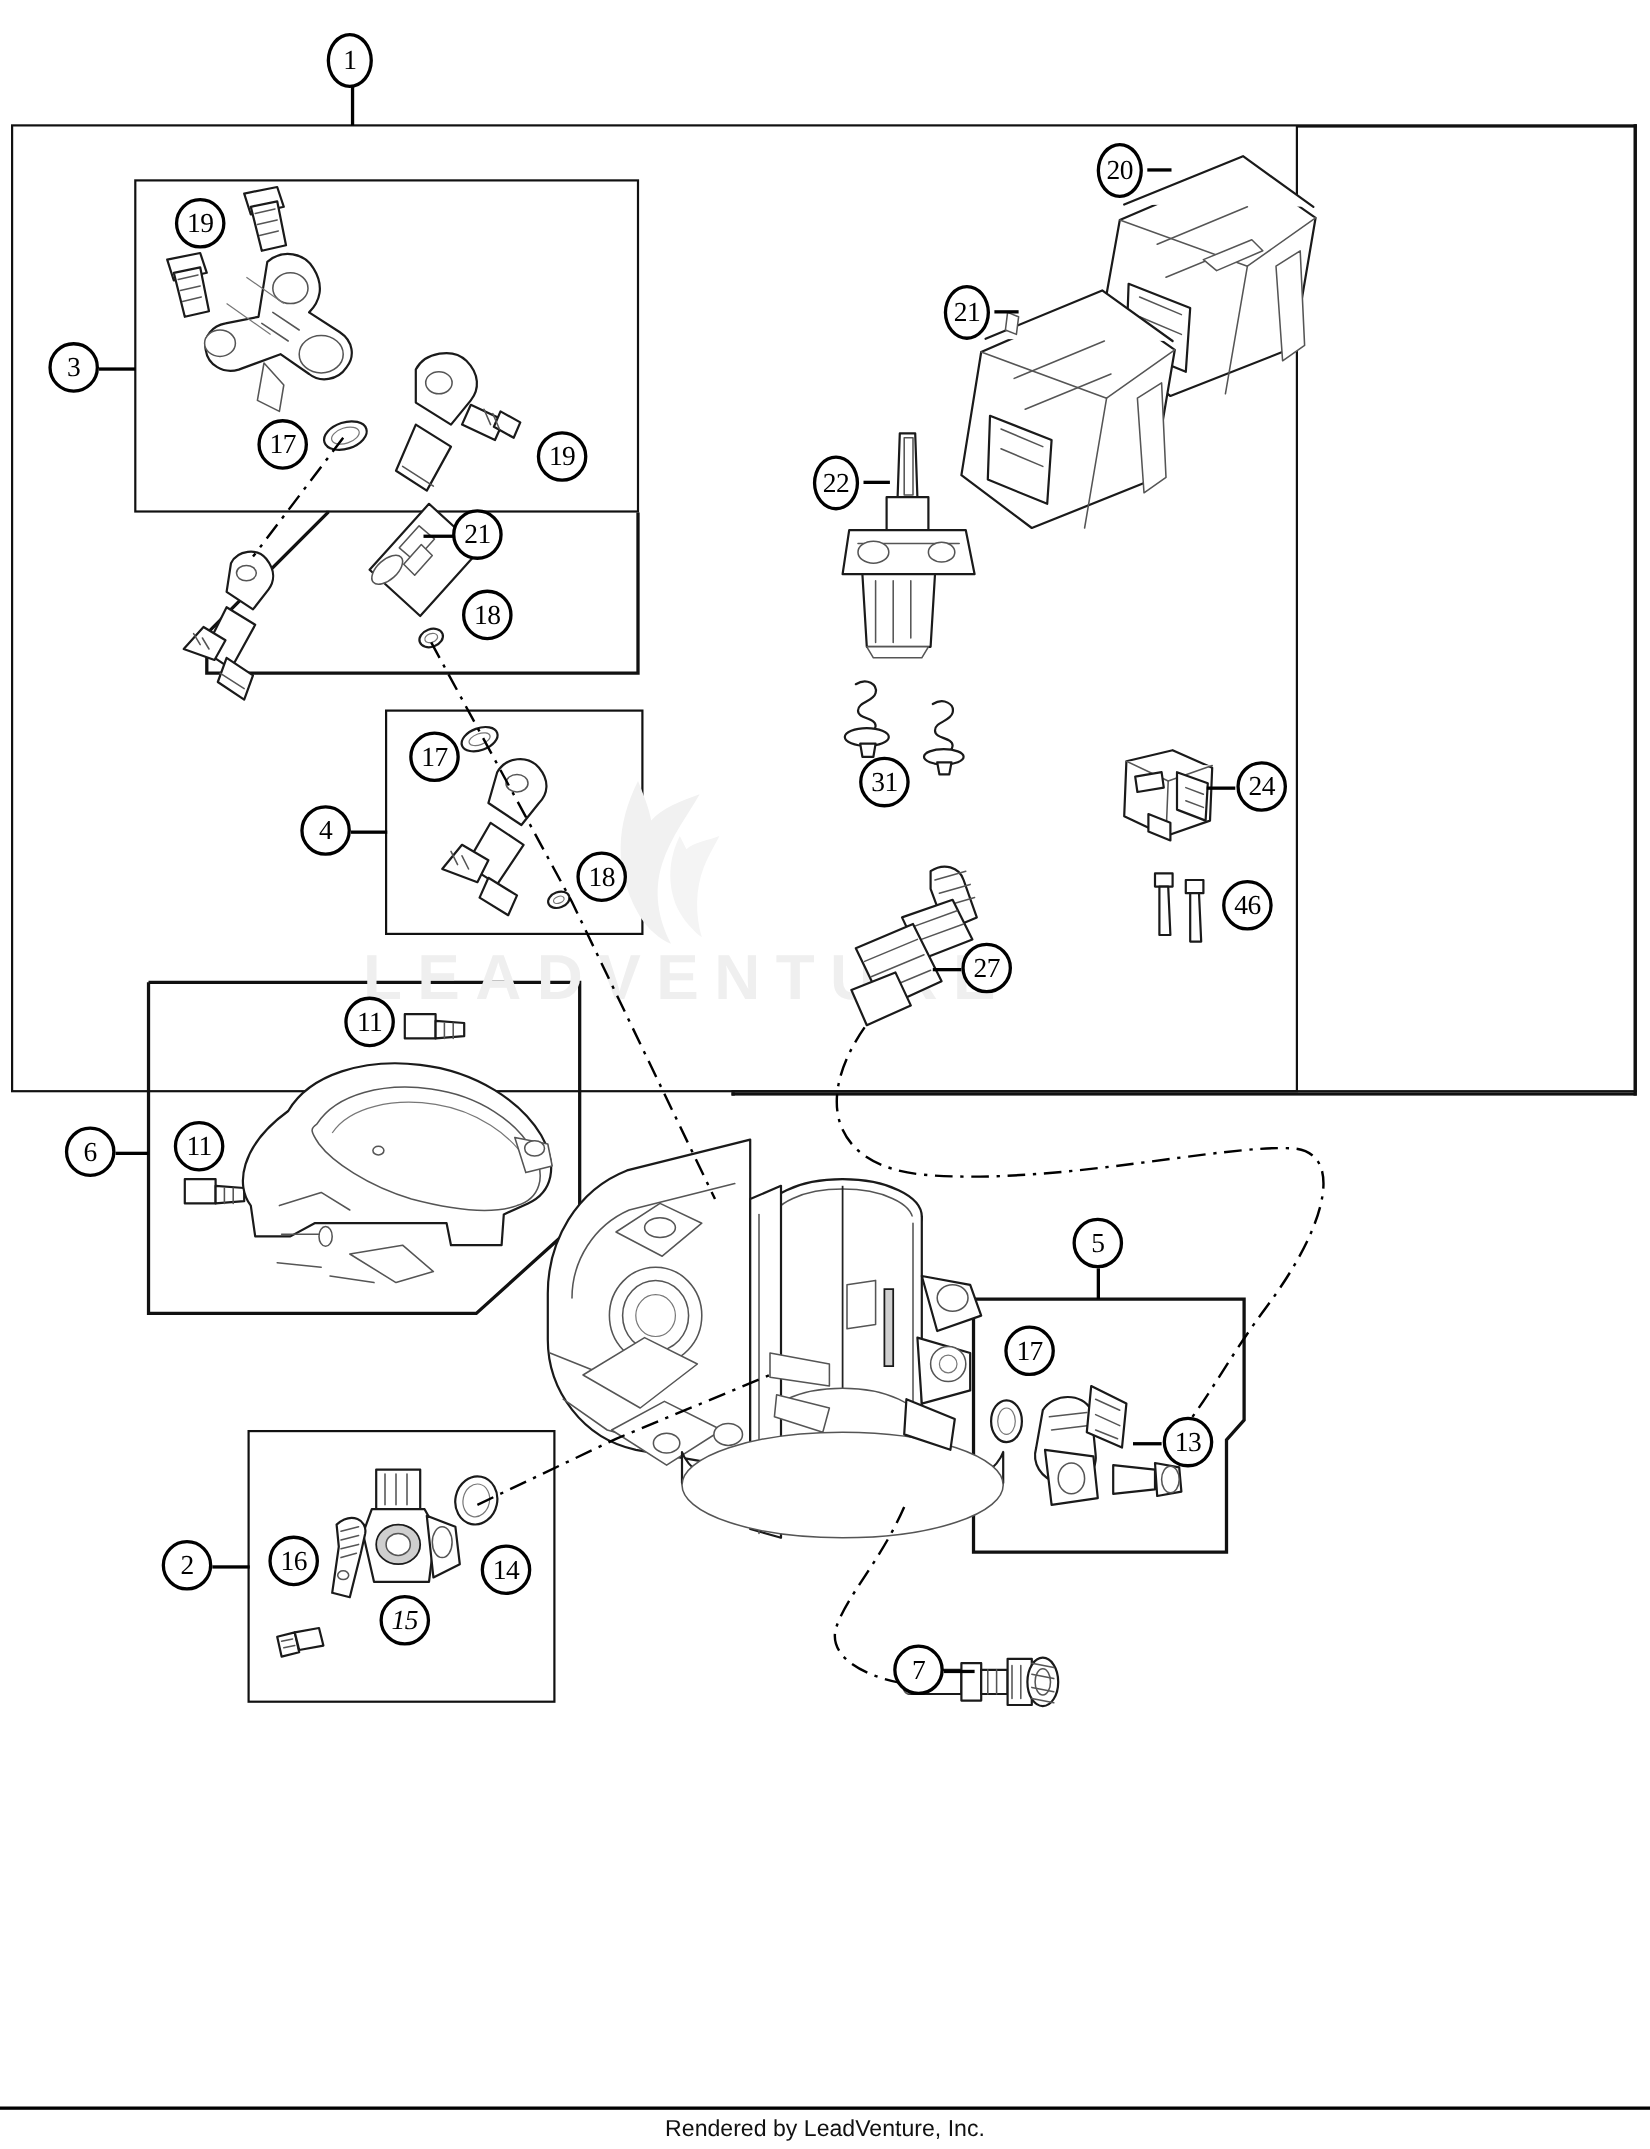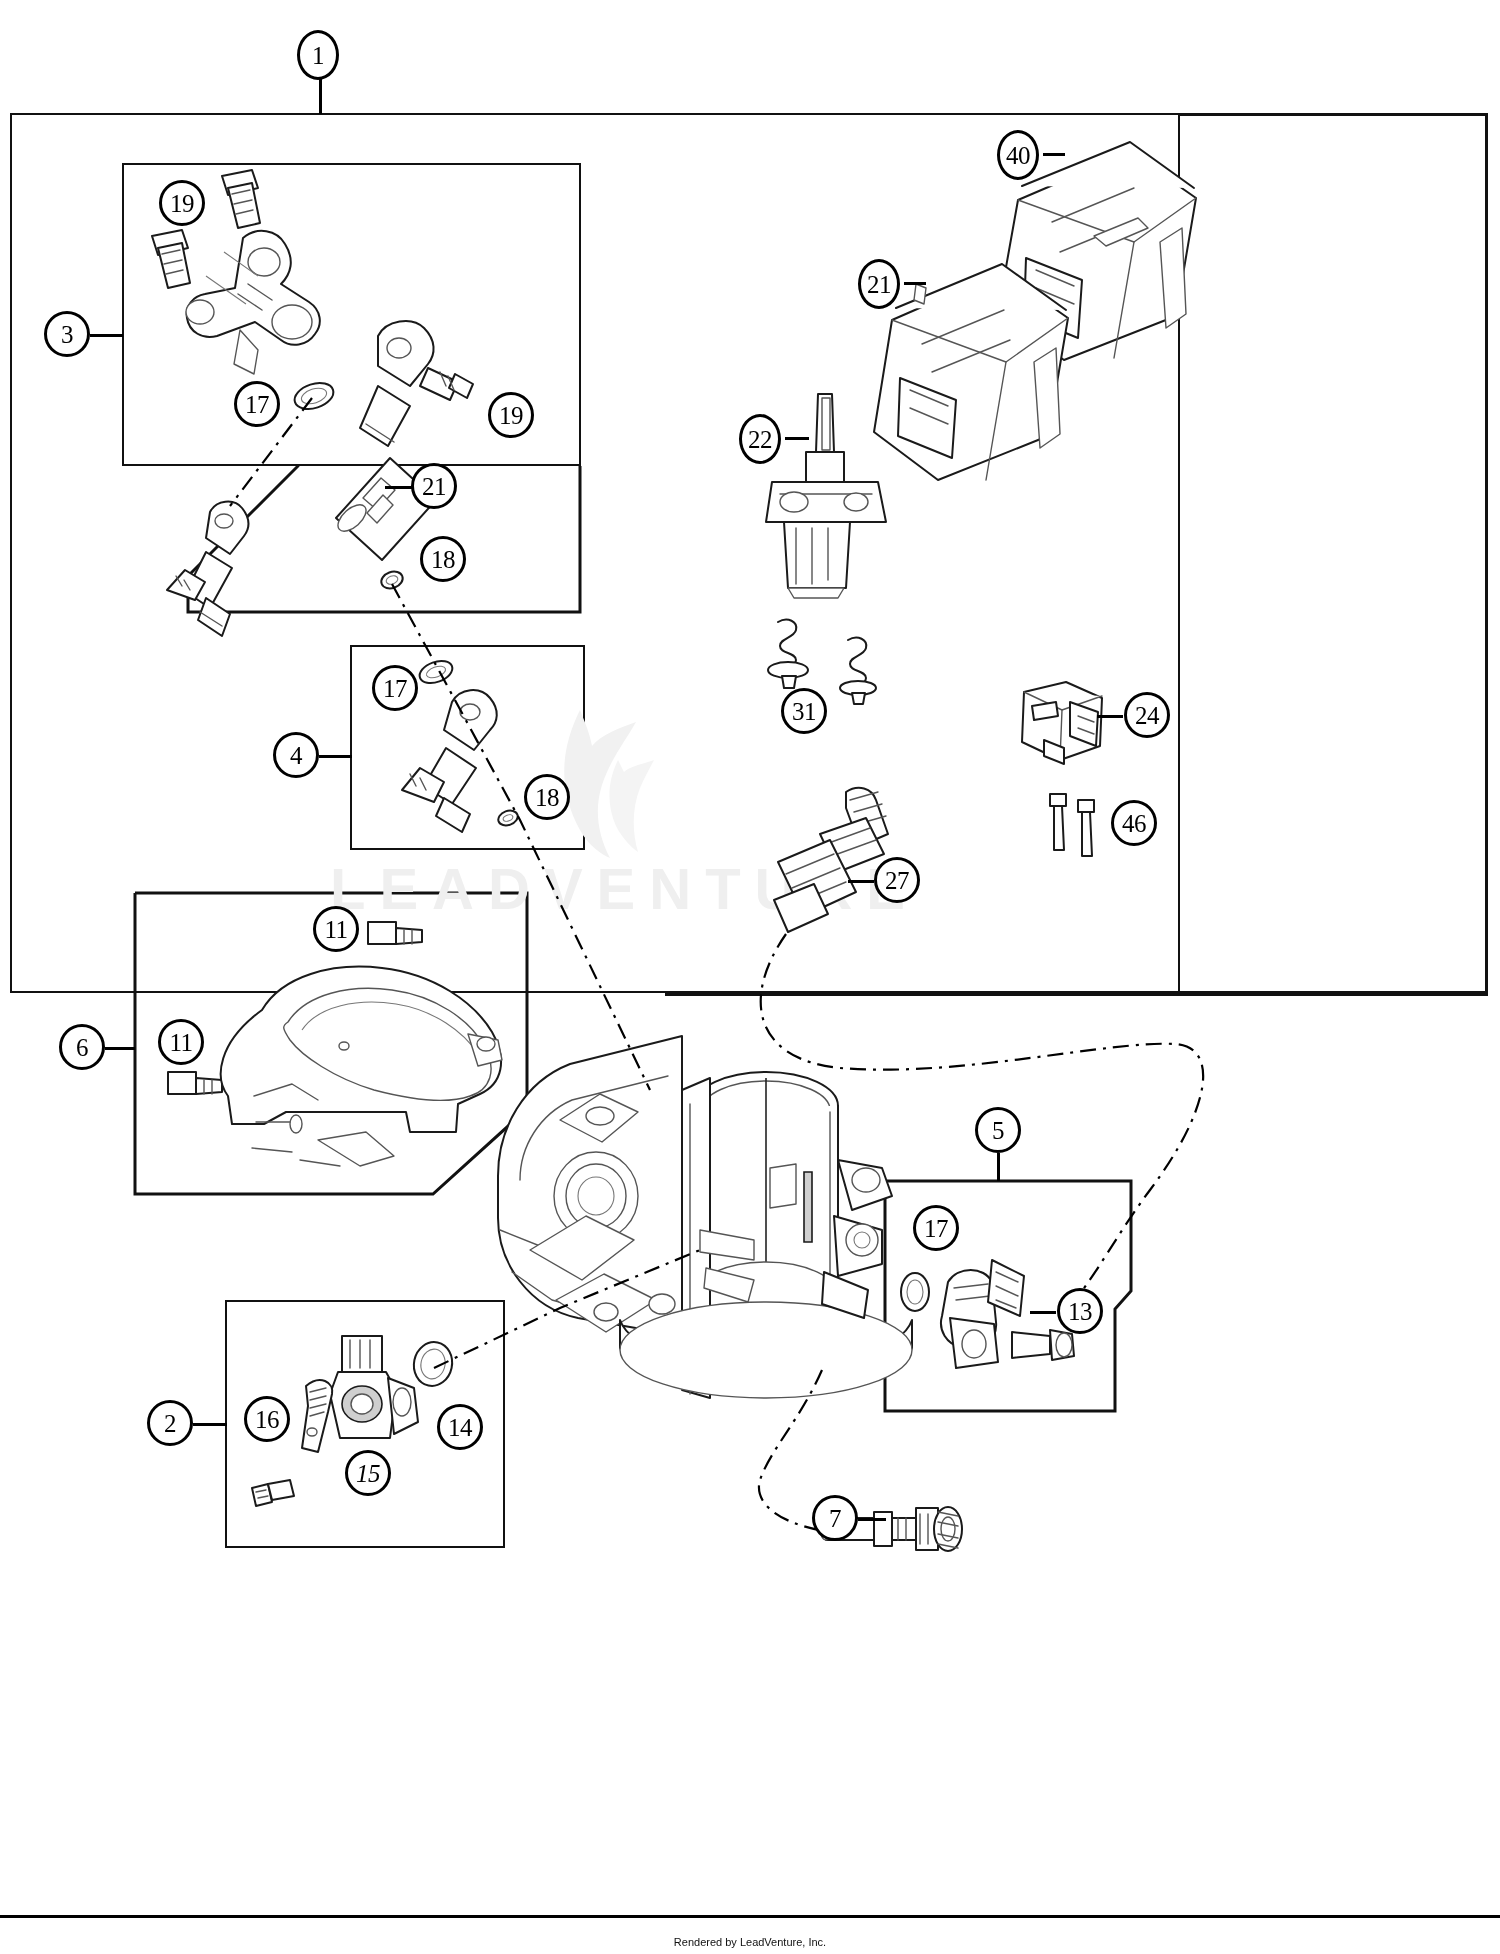--- a/index.html
+++ b/index.html
@@ -76,21 +76,21 @@
     left:540px; top:700px;
     width:120px;height:160px;
     color:#f2f2f2;
   }
 
   
   #footer{
     position:absolute;
     left:0; bottom:6px; width:100%;
     text-align:center;
-    font-size:11px;
+    font-size:21px;
     color:#111;
     font-family:"Liberation Sans", sans-serif;
     z-index:60;
   }
   #footrule{
     position:absolute;
     left:0; bottom:36px;
     width:100%; height:3px;
     background:#000;
     z-index:55;
@@ -519,21 +519,21 @@
   <div class="callout" style="left:244px;top:1396px;">
       <span>16</span>
     </div>
   <div class="callout" style="left:345px;top:1450px;font-style:italic;">
       <span>15</span>
     </div>
   <div class="callout" style="left:437px;top:1404px;justify-content:center;">
       <span>14</span>
     </div>
   <div class="callout oval" style="left:997px;top:130px;">
-      <span>40</span>
+      <span>20</span>
     </div>
   <div class="callout oval" style="left:858px;top:259px;">
       <span>21</span>
     </div>
   <div class="callout oval" style="left:739px;top:414px;">
       <span>22</span>
     </div>
   <div class="callout" style="left:781px;top:688px;">
       <span>31</span>
     </div>

